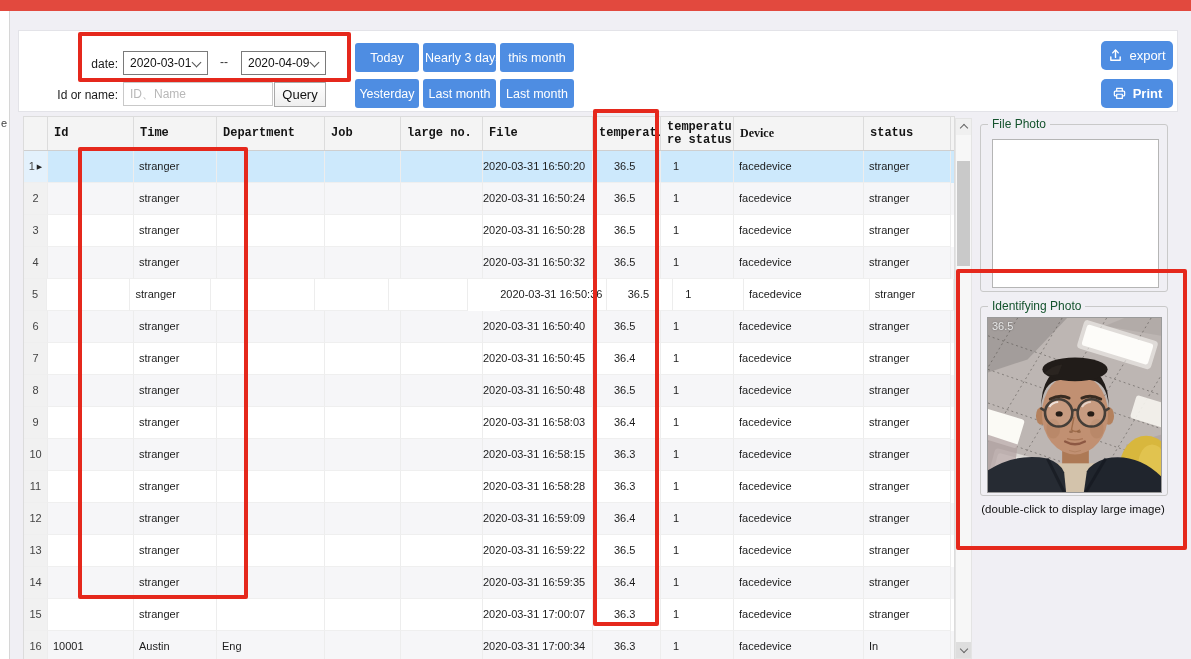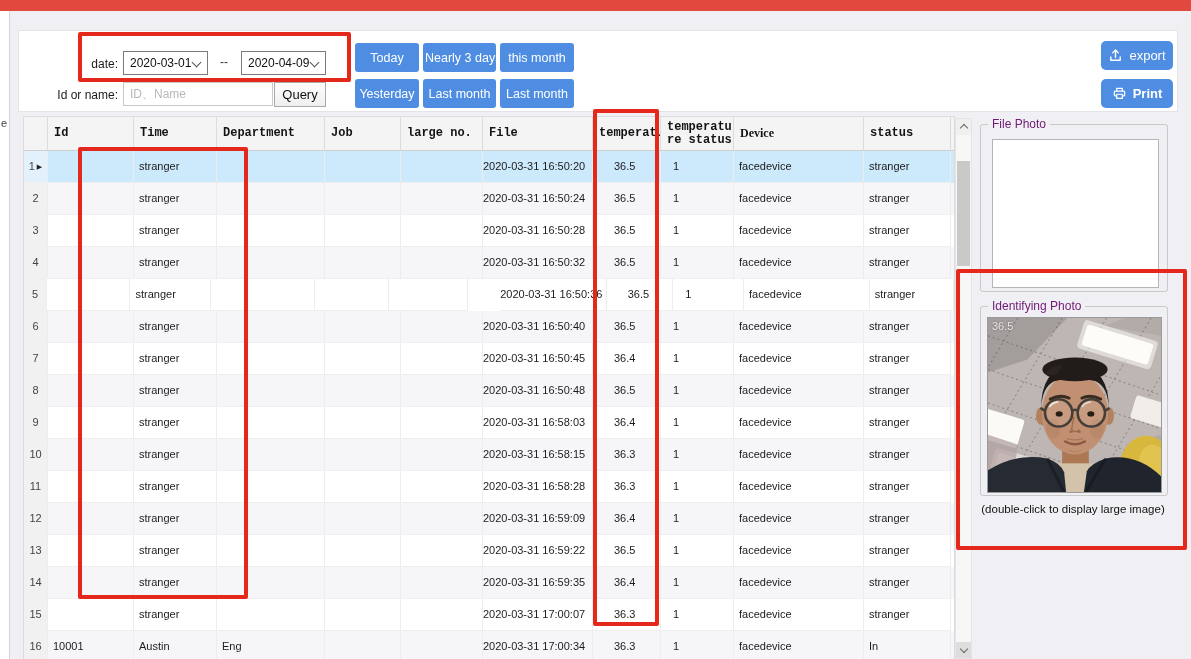--- a/index.html
+++ b/index.html
@@ -57,21 +57,21 @@
   .sb-up{top:0;} .sb-down{bottom:0;background:#dedede;}
   .sb-chev{position:absolute;left:4.5px;width:5px;height:5px;border-right:1.4px solid #666;border-bottom:1.4px solid #666;}
   .sb-up .sb-chev{top:6px;transform:rotate(-135deg);}
   .sb-down .sb-chev{top:4px;transform:rotate(45deg);}
   .sb-thumb{position:absolute;left:1px;top:42px;width:13px;height:105px;background:#c9c9c9;}
 
   
   .groupbox{position:absolute;border:1px solid #c9c9c9;border-radius:3px;box-sizing:border-box;}
   .gb-file{left:980px;top:124px;width:188px;height:168px;}
   .gb-ident{left:980px;top:306px;width:188px;height:190px;}
-  .gb-legend{position:absolute;font-size:12px;color:#701a75;background:#f0eff4;padding:0 4px;white-space:nowrap;}
+  .gb-legend{position:absolute;font-size:12px;color:#14532d;background:#f0eff4;padding:0 4px;white-space:nowrap;}
   .lg-file{left:988px;top:117px;} .lg-ident{left:988px;top:299px;}
   .photo-empty{position:absolute;left:992px;top:139px;width:167px;height:149px;background:#fff;border:1px solid #b5b5b5;box-sizing:border-box;}
   .photo{position:absolute;left:987px;top:317px;width:175px;height:176px;border:1px solid #9a9a9a;box-sizing:border-box;overflow:hidden;}
   .photo svg{display:block;width:100%;height:100%;}
   .photo-temp{position:absolute;left:992px;top:320px;font-size:11px;color:#ececec;opacity:.95;text-shadow:0 0 2px rgba(60,60,60,.6);}
   .photo-caption{position:absolute;left:964px;top:503px;width:218px;text-align:center;font-size:11.5px;color:#111;}
 
   
   .annot{position:absolute;border:4px solid #e5281c;border-radius:2px;box-sizing:border-box;}
   .an1{left:78px;top:32px;width:273px;height:50px;}

